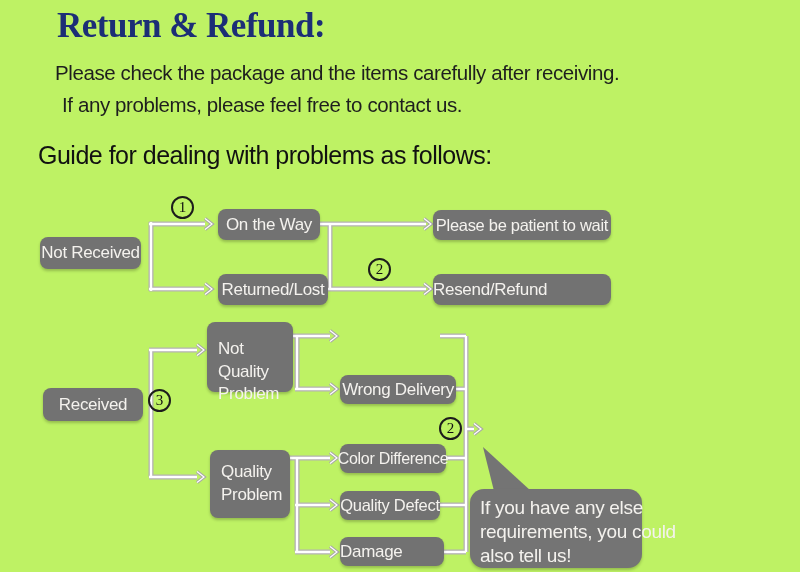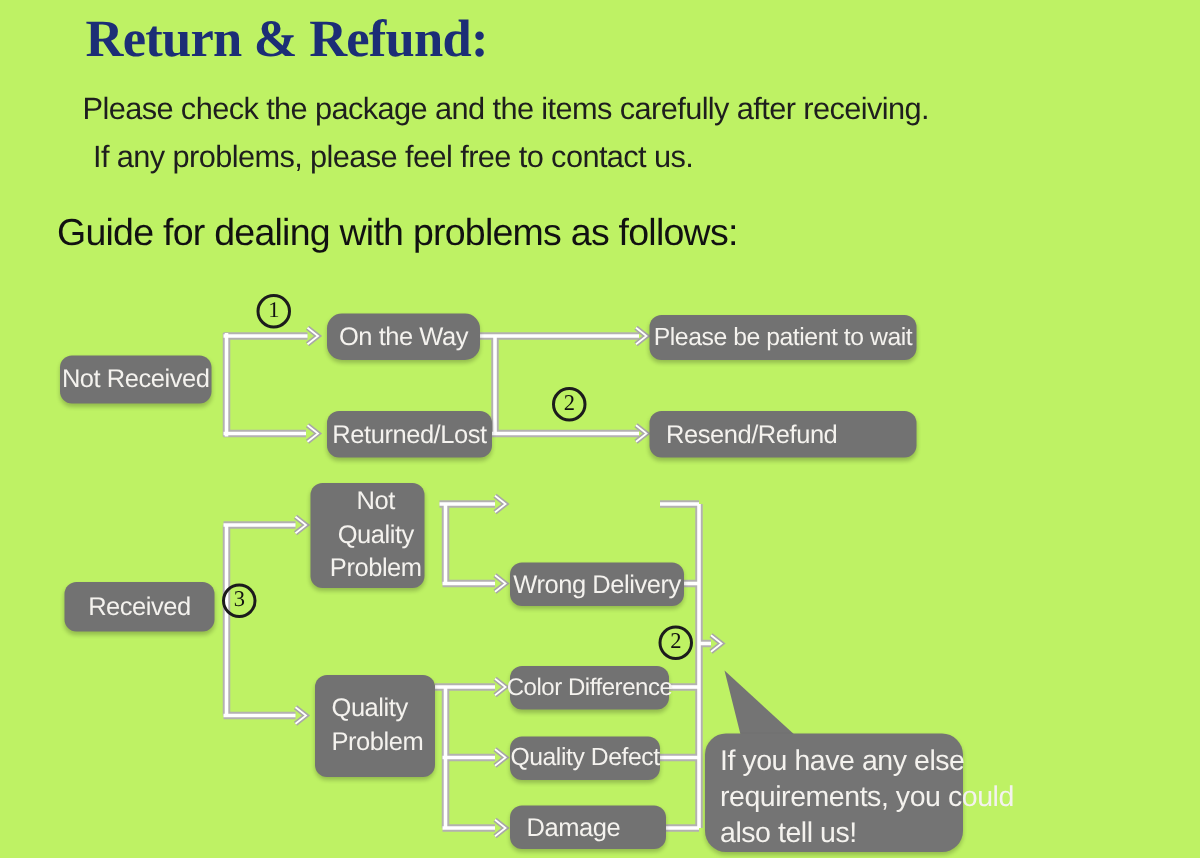--- a/index.html
+++ b/index.html
@@ -18,30 +18,30 @@
   .guide{
     position:absolute;left:38px;top:141px;color:#111;font-size:25px;
     white-space:nowrap;letter-spacing:-0.5px;
   }
   .node{
     position:absolute;box-sizing:border-box;background:#727272;color:#f4f2ee;
     border-radius:8px;font-size:17px;letter-spacing:-0.3px;
     display:flex;align-items:center;justify-content:center;white-space:nowrap;
     box-shadow:0 2px 3px rgba(0,0,0,0.22);
   }
-  .al{justify-content:flex-start;padding-left:11px;}
+  .al{justify-content:flex-start;}
   .ml{display:block;white-space:normal;line-height:22.5px;padding-left:11px;}
   
   .n-notrec{left:40px;top:237px;width:101px;height:32px;}
-  .n-ontheway{left:218px;top:209px;width:102px;height:31px;border-radius:10px;}
+  .n-ontheway{left:218px;top:209px;width:102px;height:31px;}
   .n-retlost{left:218px;top:274px;width:110px;height:31px;}
   .n-wait{left:433px;top:210px;width:178px;height:30px;font-size:16.5px;}
   .n-resref{left:433px;top:274px;width:178px;height:31px;}
   .n-received{left:43px;top:388px;width:100px;height:33px;}
-  .n-notqual{left:207px;top:322px;width:76px;height:70px;padding-top:1px;text-align:center;}
+  .n-notqual{left:207px;top:322px;width:86px;height:70px;padding-top:16px;}
   .n-notfit{left:340px;top:322px;width:100px;height:29px;}
   .n-wrongdel{left:340px;top:375px;width:116px;height:29px;}
   .n-qualprob{left:210px;top:450px;width:80px;height:68px;padding-top:11px;}
   .n-colordiff{left:340px;top:444px;width:106px;height:29px;font-size:16px;text-align:center;}
   .n-qualdef{left:340px;top:491px;width:100px;height:29px;font-size:16.5px;}
   .n-damage{left:340px;top:537px;width:104px;height:29px;}
   .n-rrd{left:486px;top:413px;width:174px;height:33px;font-size:16.5px;padding-left:10px;}
   .bubble{
     position:absolute;left:470px;top:489px;width:172px;height:79px;
     background:#747474;color:#f4f2ee;border-radius:14px;box-sizing:border-box;

